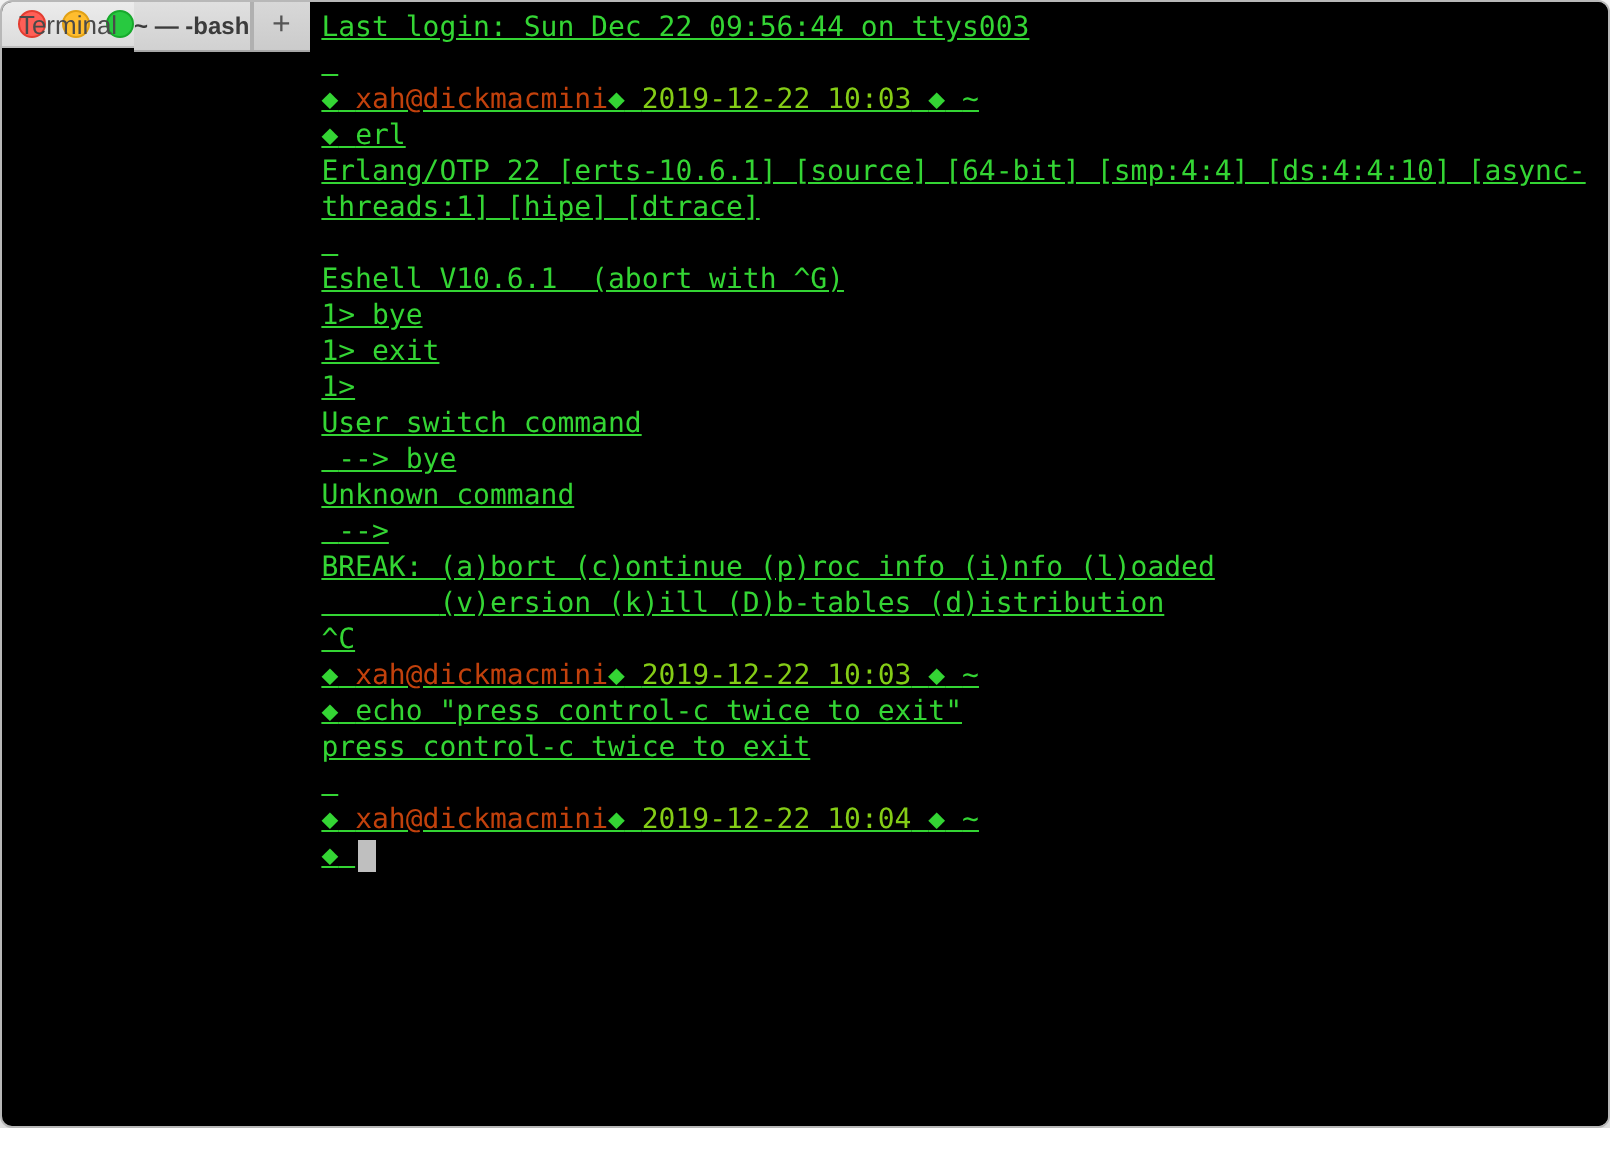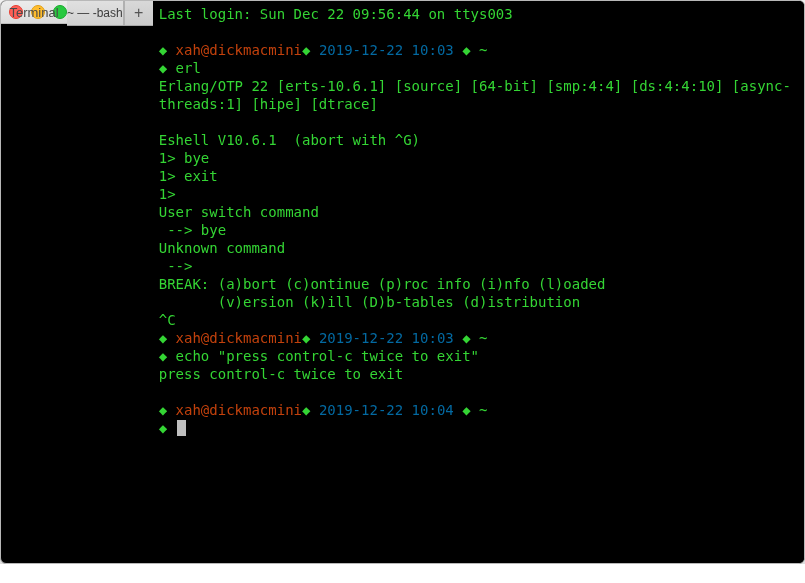--- a/index.html
+++ b/index.html
@@ -59,20 +59,21 @@
   }
   .tab {
     flex: 1;
     display: flex;
     align-items: center;
     justify-content: center;
     font-size: 12px;
     color: #3c3c3c;
     border-right: 1px solid #b0b0b0;
     background: linear-gradient(#e0e0e0,#d1d1d1);
+    font-weight: bold;
   }
   .newtab {
     width: 28px;
     display: flex;
     align-items: center;
     justify-content: center;
     color: #555;
     font-size: 16px;
     border-left: 1px solid #b0b0b0;
     background: linear-gradient(#d8d8d8,#cbcbcb);
@@ -85,23 +86,23 @@
     font-family: "Menlo","Consolas",monospace;
     font-size: 14px;
     line-height: 18px;
     color: #34d534;
     white-space: pre-wrap;
     word-break: break-all;
     overflow: hidden;
   }
   .bullet { color:#34d534; }
   .host { color:#c2410c; }
-  .ts { color:#0369a1; }
+  .ts { color:#84cc16; }
   .tilde { color:#34d534; }
-  .line { display:block; }
+  .line { display:block;text-decoration:underline; }
   .cursor {
     display:inline-block;
     width:9px; height:16px;
     background:#bfbfbf;
     vertical-align: text-bottom;
     margin-left:1px;
   }
 </style>
 </head>
 <body>

